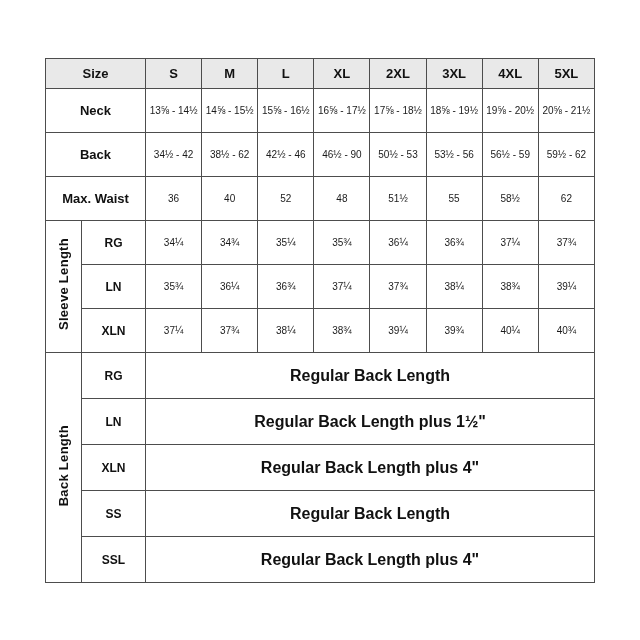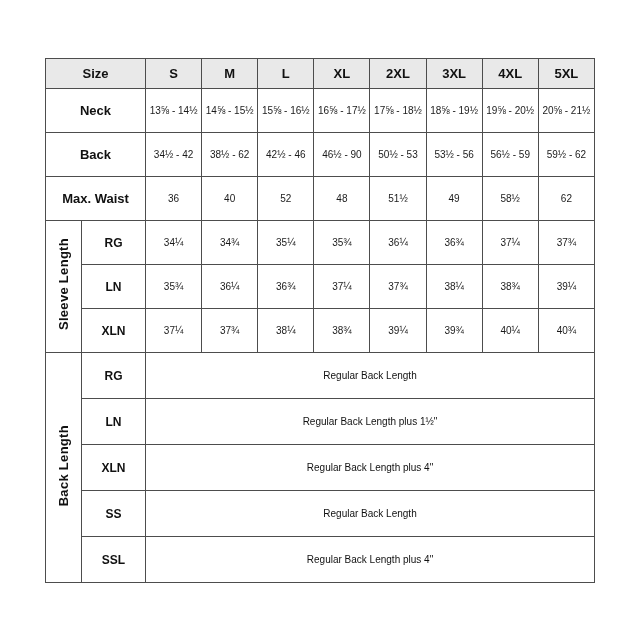--- a/index.html
+++ b/index.html
@@ -28,21 +28,21 @@
   tr.row-std  { height: 44px; }
   tr.row-back { height: 46px; }
   .head {
     background: #e9e9e9;
     font-weight: bold;
     font-size: 13px;
   }
   .lbl { font-weight: bold; font-size: 13px; margin-top: 48px; }
   .sub { font-weight: bold; font-size: 12px; margin-top: 24px; }
   .val { font-size: 10px; font-weight: 400; color: #1a1a1a; white-space: nowrap; }
-  .back-val { font-size: 10px; font-weight: normal; }
+  .back-val { font-size: 16px; font-weight: bold; }
   .vlbl { padding: 0; }
   .vtext {
     display: inline-block;
     writing-mode: vertical-rl;
     transform: rotate(180deg);
     font-weight: bold;
     font-size: 13px;
     letter-spacing: 0.3px;
     white-space: nowrap;
   }
@@ -102,21 +102,21 @@
       <td class="val">59½ - 62</td>
     </tr>
 
     <tr class="row-std">
       <td colspan="2" class="lbl">Max. Waist</td>
       <td class="val">36</td>
       <td class="val">40</td>
       <td class="val">52</td>
       <td class="val">48</td>
       <td class="val">51½</td>
-      <td class="val">49</td>
+      <td class="val">55</td>
       <td class="val">58½</td>
       <td class="val">62</td>
     </tr>
 
     <tr class="row-std">
       <td rowspan="3" class="vlbl">
         <span class="vtext">Sleeve Length</span>
       </td>
       <td class="sub">RG</td>
       <td class="val">34¼</td>

